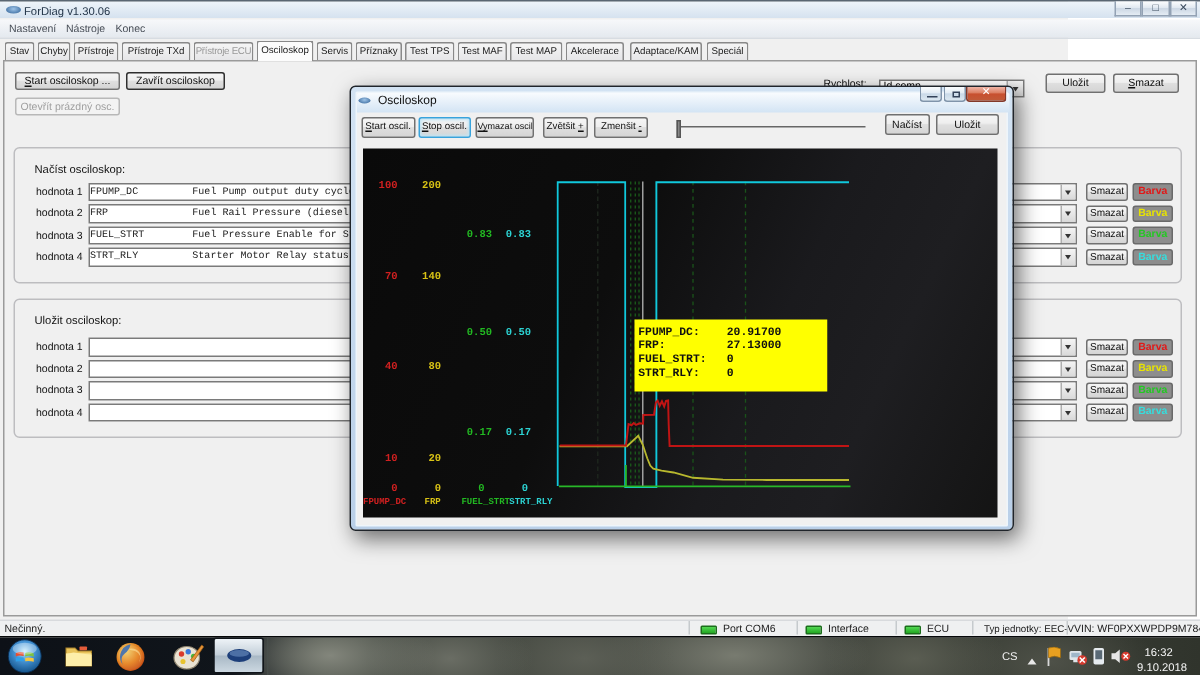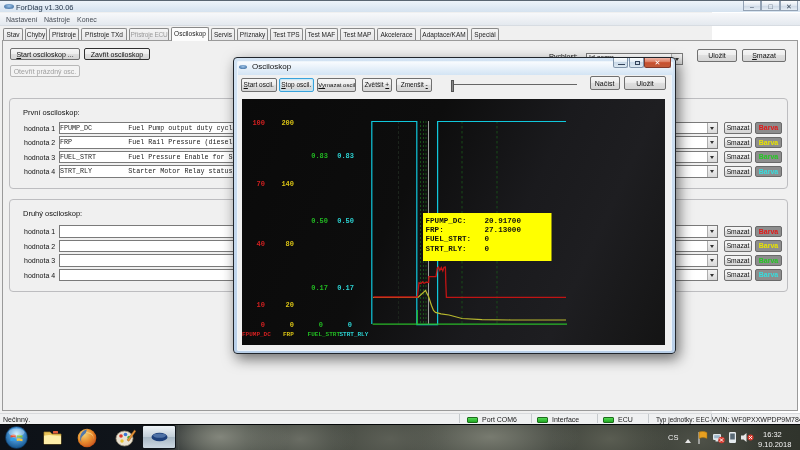--- a/index.html
+++ b/index.html
@@ -88,41 +88,41 @@
 <div class="btn dis abs" style="left:10px;top:65px;width:70px;height:12px;line-height:11px">Otevřít prázdný osc.</div>
 
 <div class="abs" style="left:549px;top:53px;font-size:7px;color:#111">Rychlost:</div>
 <div class="abs" style="left:586px;top:53px;width:97px;height:12px;background:#fff;border:1px solid #7a7a7a;font-size:7px;line-height:8px;padding-left:2px">Id comp<span style="position:absolute;right:0;top:0;width:11px;height:10px;background:linear-gradient(#f4f4f4,#d9d9d9);border-left:1px solid #aeaeae">
         <span style="position:absolute;left:2.6px;top:3.5px;border:2.6px solid transparent;border-top:3.2px solid #333"></span>
       </span></div>
 <div class="btn abs" style="left:697px;top:49px;width:40px;height:13px;line-height:12px">Uložit</div>
 <div class="btn abs" style="left:742px;top:49px;width:44px;height:13px;line-height:12px"><u>S</u>mazat</div>
 
 <div class="gbox abs" style="top:98px;height:91px">
-      <span class="glabel">První osciloskop:</span>
+      <span class="glabel">Načíst osciloskop:</span>
     </div>
 <div class="rowlabel abs" style="left:24px;top:124.5px">hodnota 1</div>
 <div class="rowlabel abs" style="left:24px;top:139px">hodnota 2</div>
 <div class="rowlabel abs" style="left:24px;top:153.5px">hodnota 3</div>
 <div class="rowlabel abs" style="left:24px;top:168px">hodnota 4</div>
 <div class="combo abs" style="top:121.8px">FPUMP_DC         Fuel Pump output duty cycle (%)<span class="cararea"></span></div>
 <div class="combo abs" style="top:136.3px">FRP              Fuel Rail Pressure (diesel) (bar)<span class="cararea"></span></div>
 <div class="combo abs" style="top:150.8px">FUEL_STRT        Fuel Pressure Enable for Start<span class="cararea"></span></div>
 <div class="combo abs" style="top:165.3px">STRT_RLY         Starter Motor Relay status<span class="cararea"></span></div>
 <div class="btn smz abs" style="top:122.3px">Smazat</div>
 <div class="btn smz abs" style="top:136.8px">Smazat</div>
 <div class="btn smz abs" style="top:151.3px">Smazat</div>
 <div class="btn smz abs" style="top:165.8px">Smazat</div>
 <div class="barva abs" style="top:122.3px;color:#e21717">Barva</div>
 <div class="barva abs" style="top:136.8px;color:#e8e400">Barva</div>
 <div class="barva abs" style="top:151.3px;color:#22c822">Barva</div>
 <div class="barva abs" style="top:165.8px;color:#35dede">Barva</div>
 
 <div class="gbox abs" style="top:199px;height:93px">
-      <span class="glabel">Druhý osciloskop:</span>
+      <span class="glabel">Uložit osciloskop:</span>
     </div>
 <div class="rowlabel abs" style="left:24px;top:228px">hodnota 1</div>
 <div class="rowlabel abs" style="left:24px;top:242.5px">hodnota 2</div>
 <div class="rowlabel abs" style="left:24px;top:257px">hodnota 3</div>
 <div class="rowlabel abs" style="left:24px;top:271.5px">hodnota 4</div>
 <div class="combo abs" style="top:225.3px"><span class="cararea"></span></div>
 <div class="combo abs" style="top:239.8px"><span class="cararea"></span></div>
 <div class="combo abs" style="top:254.3px"><span class="cararea"></span></div>
 <div class="combo abs" style="top:268.8px"><span class="cararea"></span></div>
 <div class="btn smz abs" style="top:225.8px">Smazat</div>

